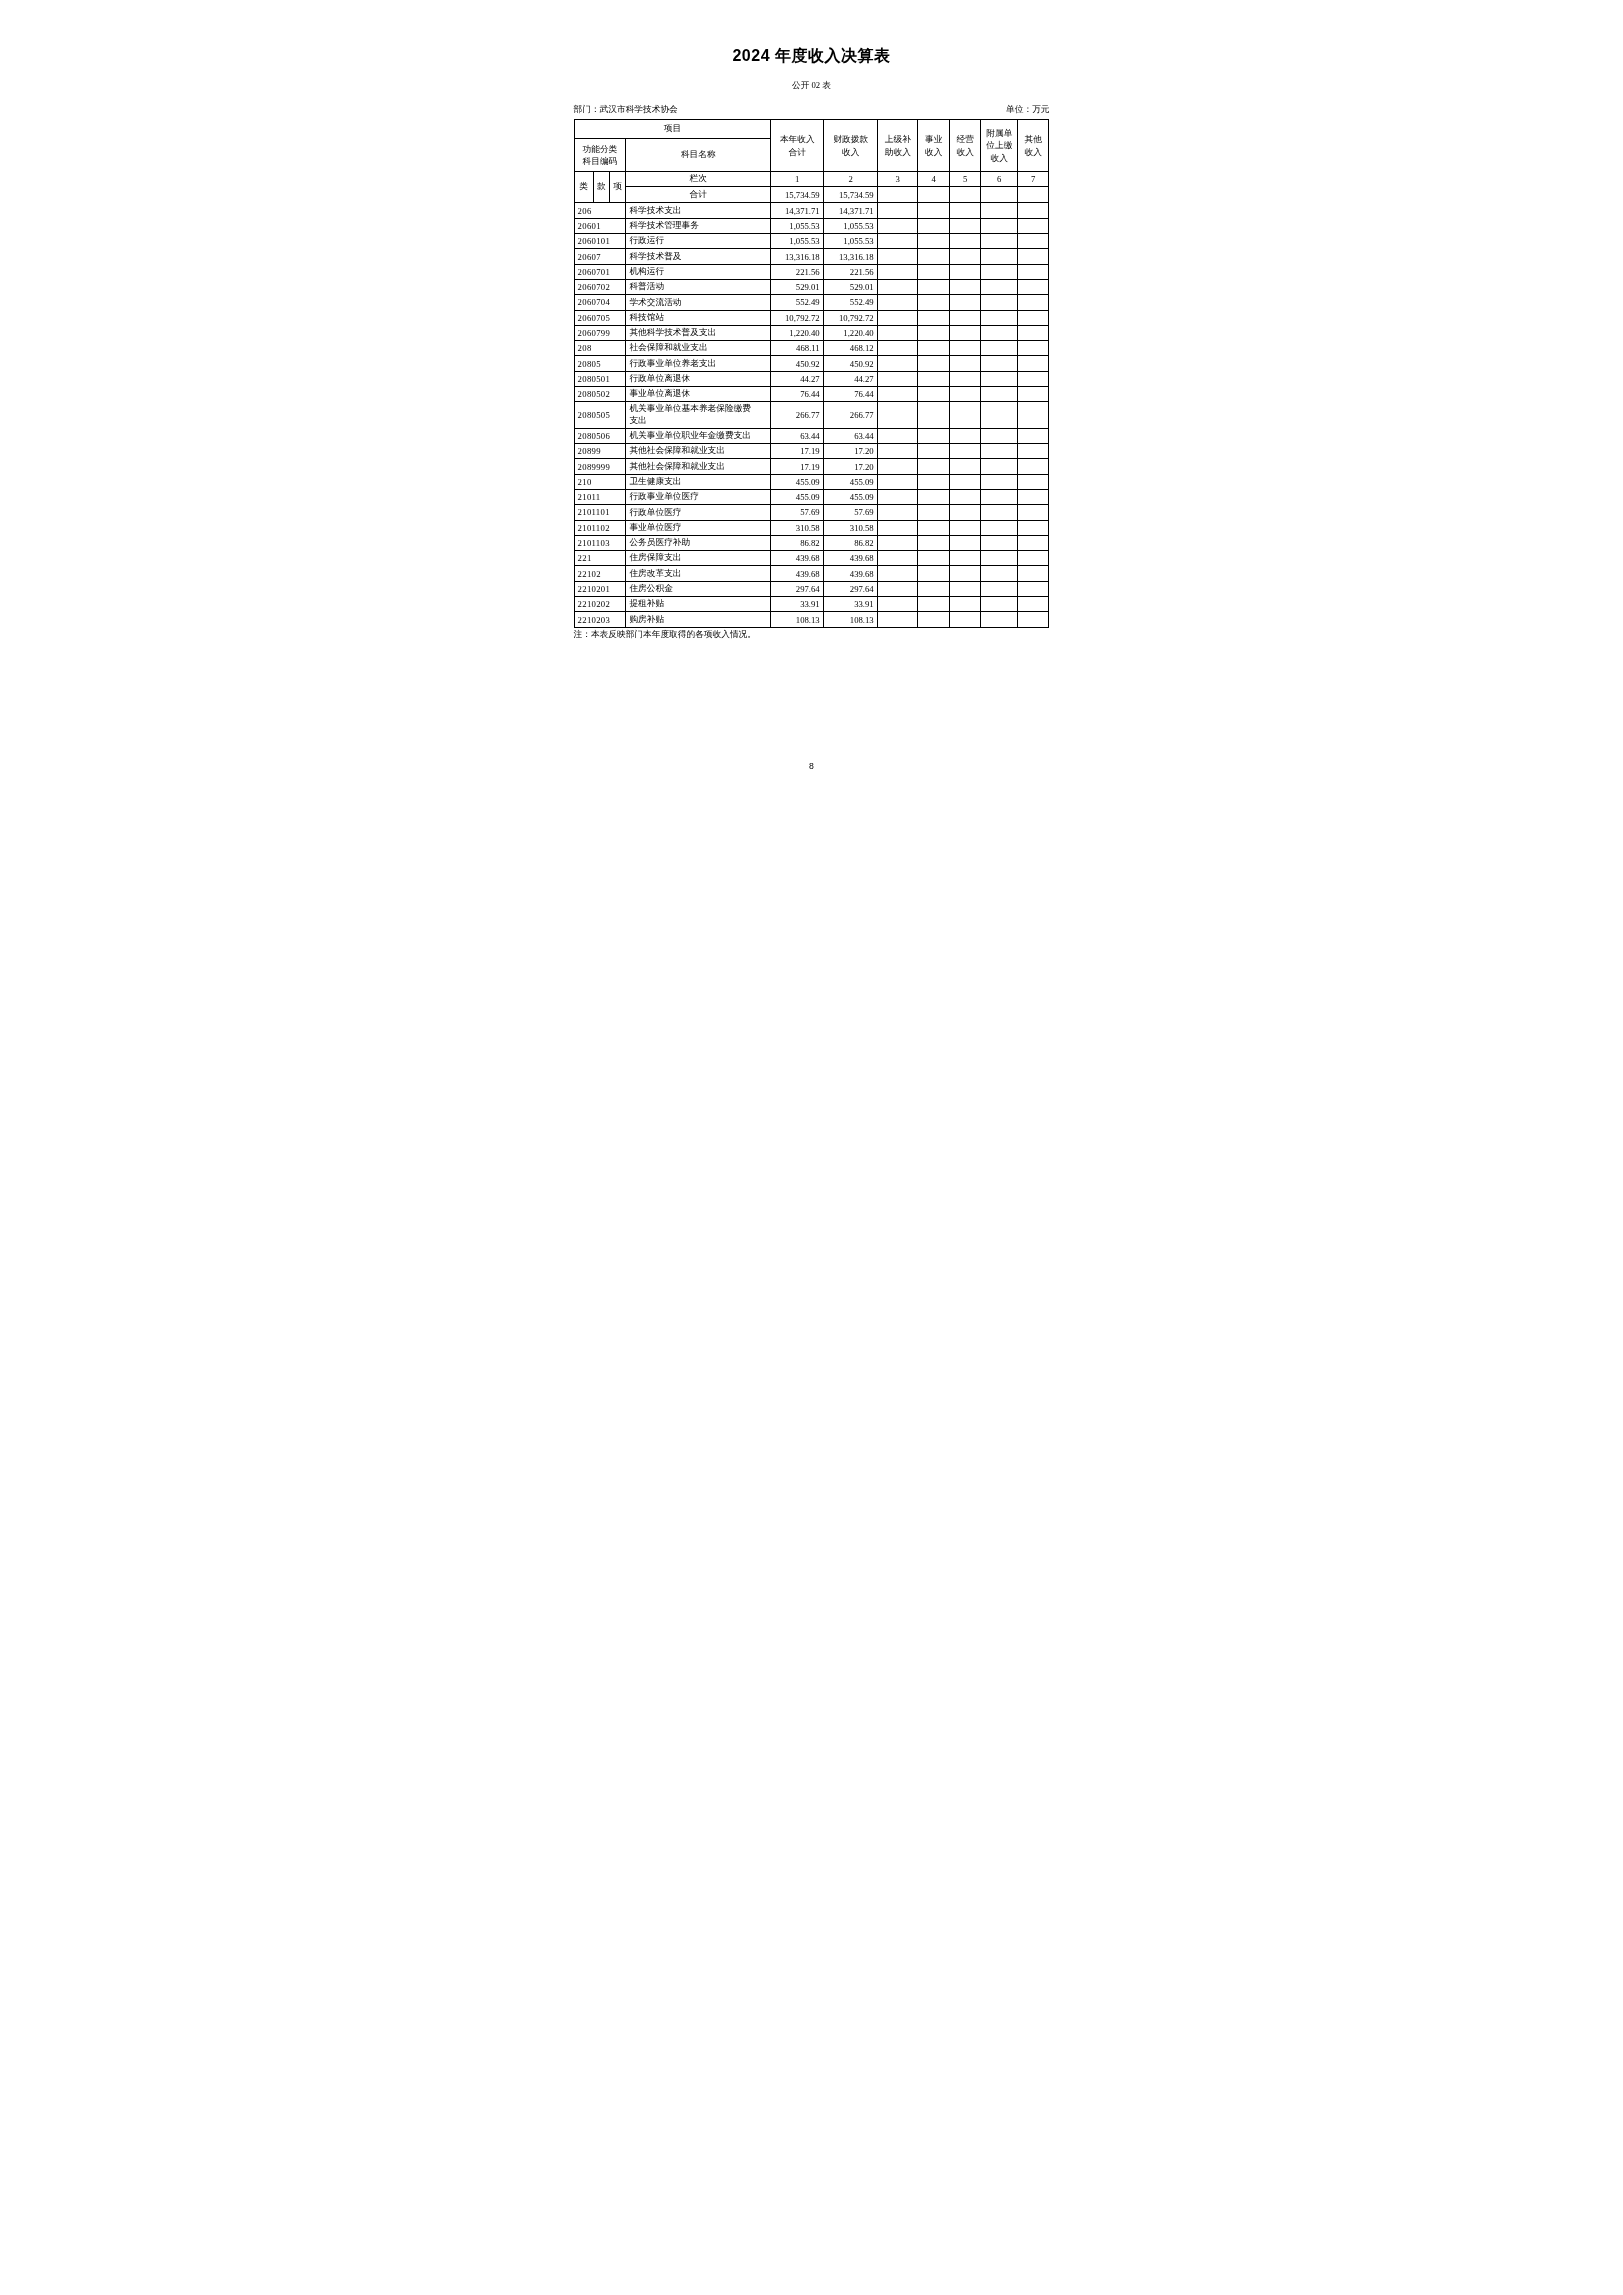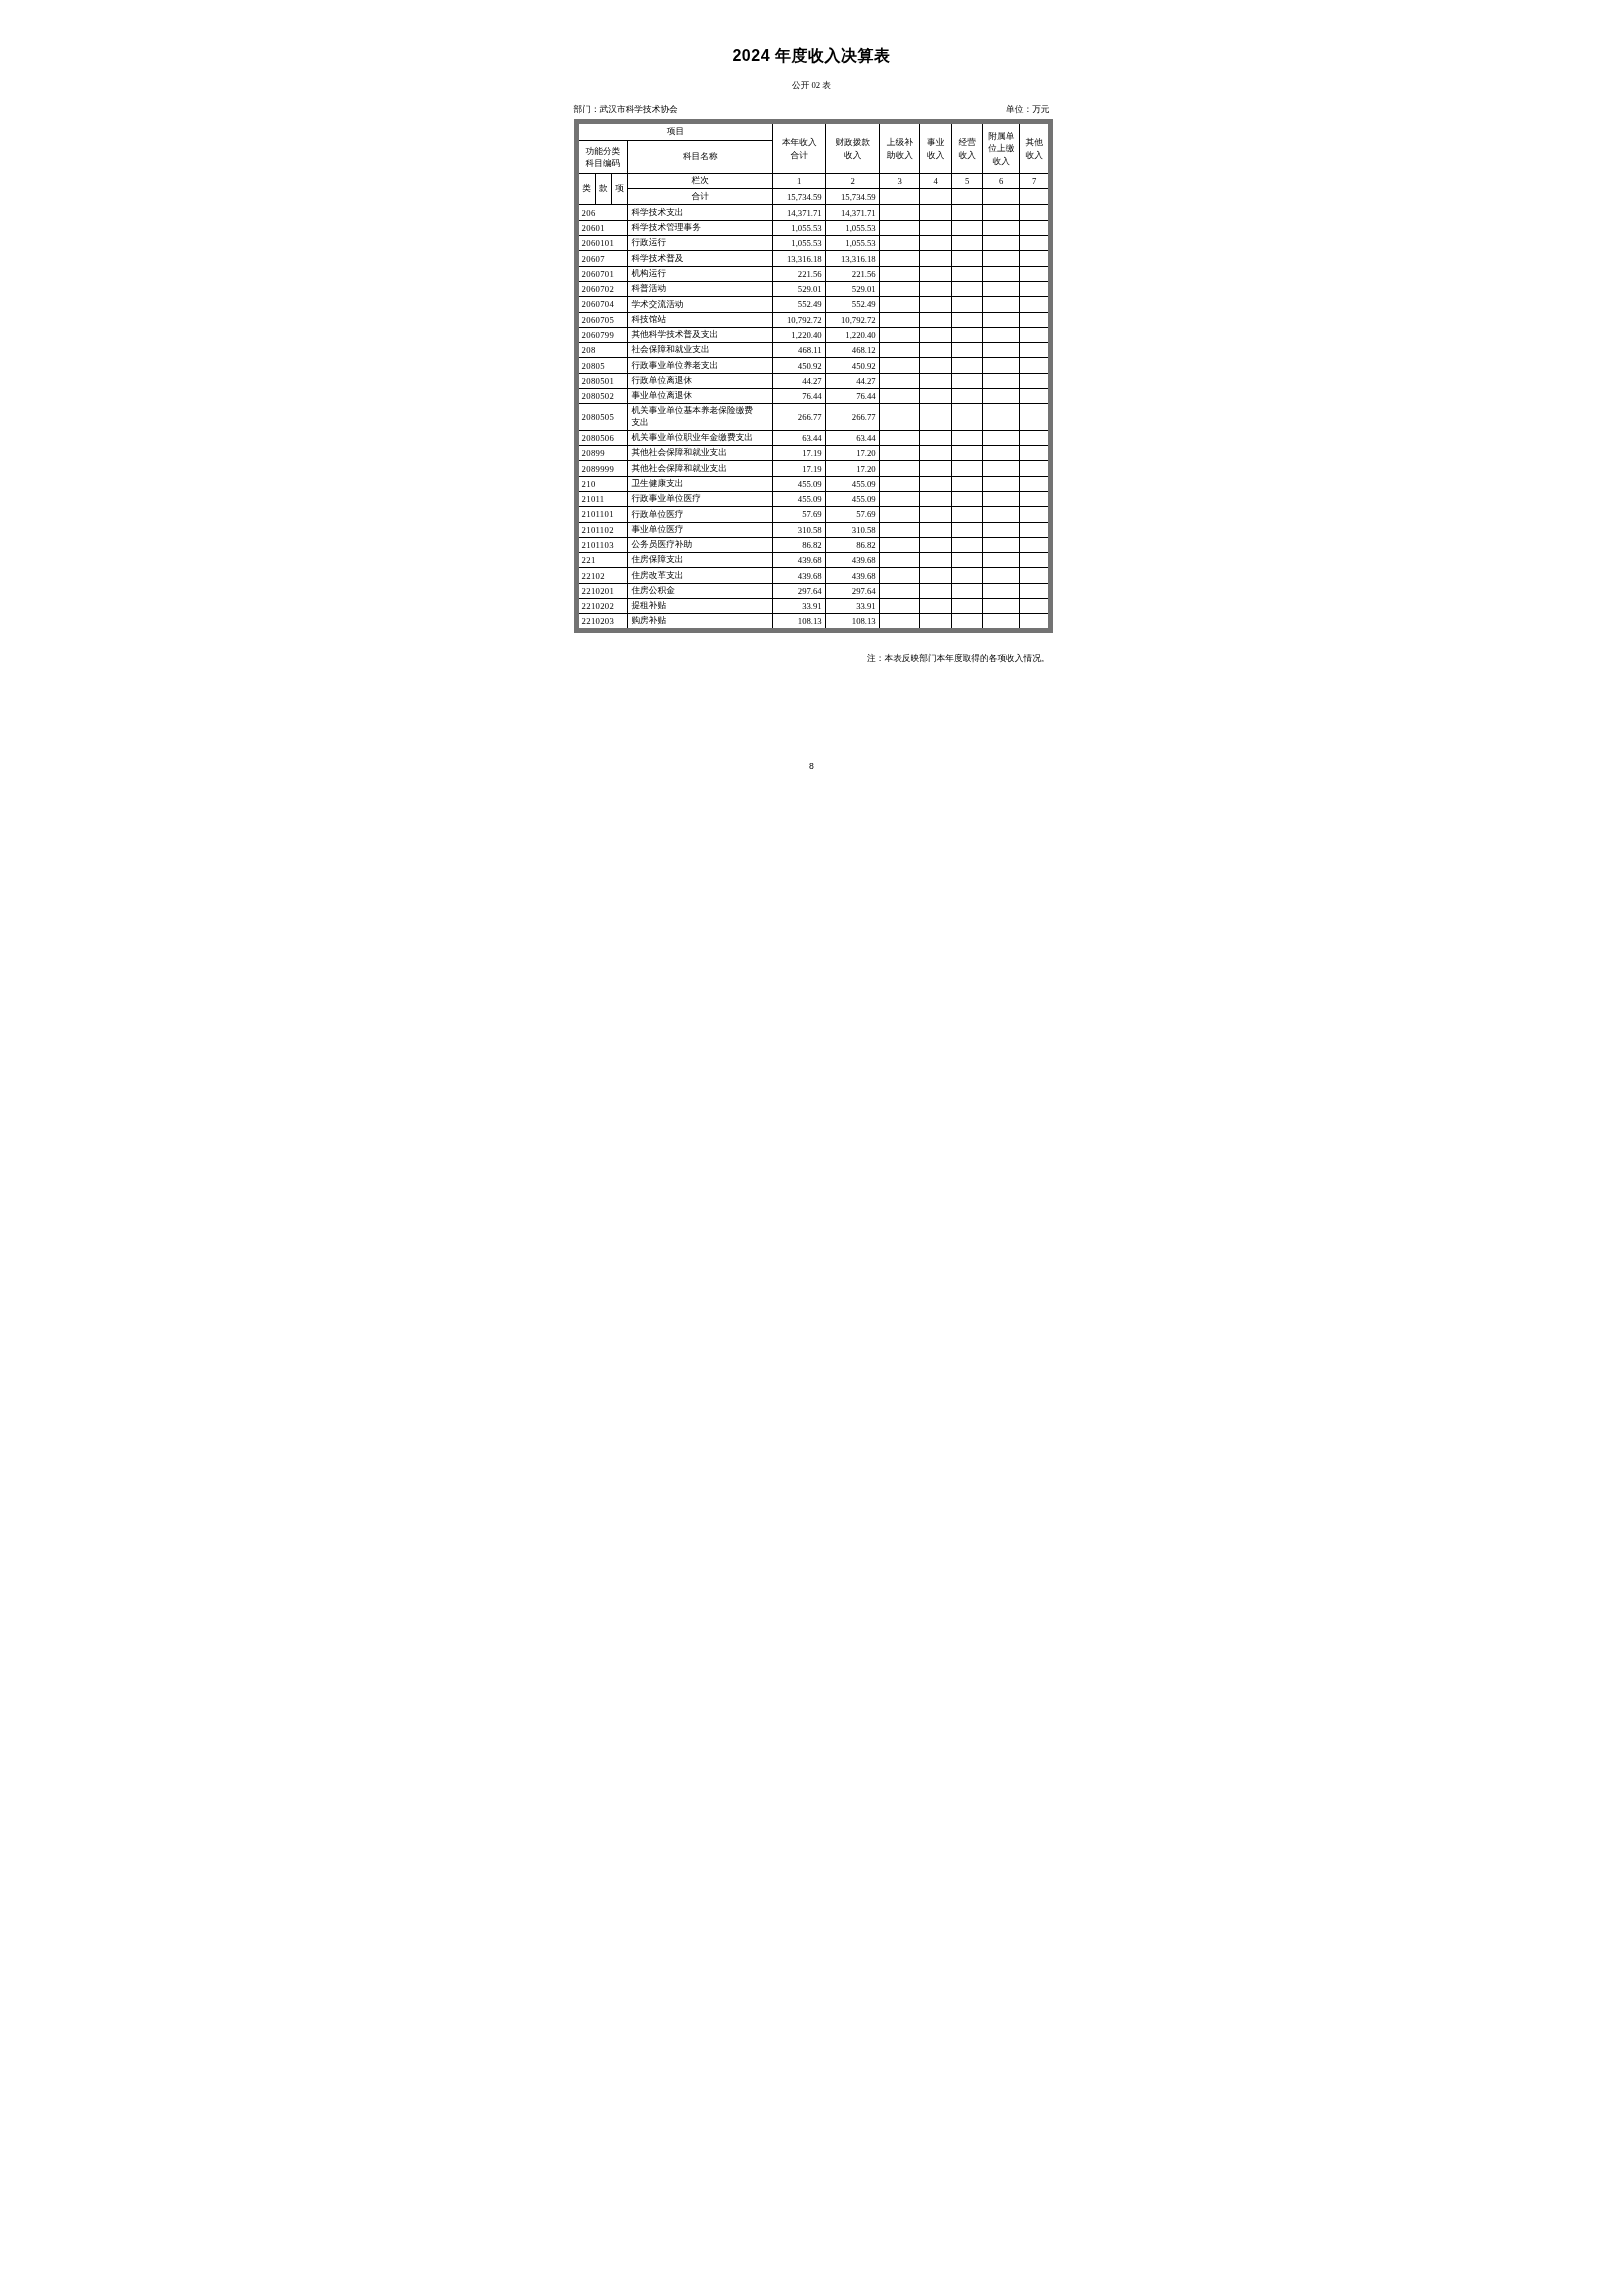--- a/index.html
+++ b/index.html
@@ -48,21 +48,21 @@
     border-left: 0.5px solid #000;
     border-right: 0.5px solid #000;
     border-top: 1px solid #000;
     border-bottom: 1px solid #000;
     font-size: 8.7px;
     text-align: center;
     vertical-align: middle;
     padding: 1px 2.6px;
     overflow: hidden;
   }
-  table { border: 5px solid #737373; }
+  table { border: 1px solid #737373; }
   .h-row-a td { height: 18.4px; }
   .h-row-b td { height: 33px; }
   .h-row-c td { height: 15.3px; }
   .h-row-d td { height: 16.4px; }
   tbody tr td { height: 15.3px; }
   .pre { white-space: pre-line; line-height: 1.4; }
   .colhead { white-space: pre-line; line-height: 1.45; }
   .num { text-align: right; padding-right: 3.6px; }
   .bold { font-weight: normal; }
   .code {
@@ -71,23 +71,23 @@
     letter-spacing: 0.3px;
   }
   .name {
     text-align: left;
     padding-left: 3.1px;
     padding-right: 12.3px;
     white-space: pre-line;
     line-height: 1.35;
   }
   .note-line {
-    margin-top: 20px;
+    margin-top: 1px;
     font-size: 8.7px;
-    text-align: right;
+    text-align: left;
   }
   .page-number {
     position: absolute;
     bottom: 24.5px;
     left: 0;
     right: 0;
     text-align: center;
     font-size: 8.7px;
     font-family: "Liberation Sans", "DejaVu Sans", sans-serif;
   }

